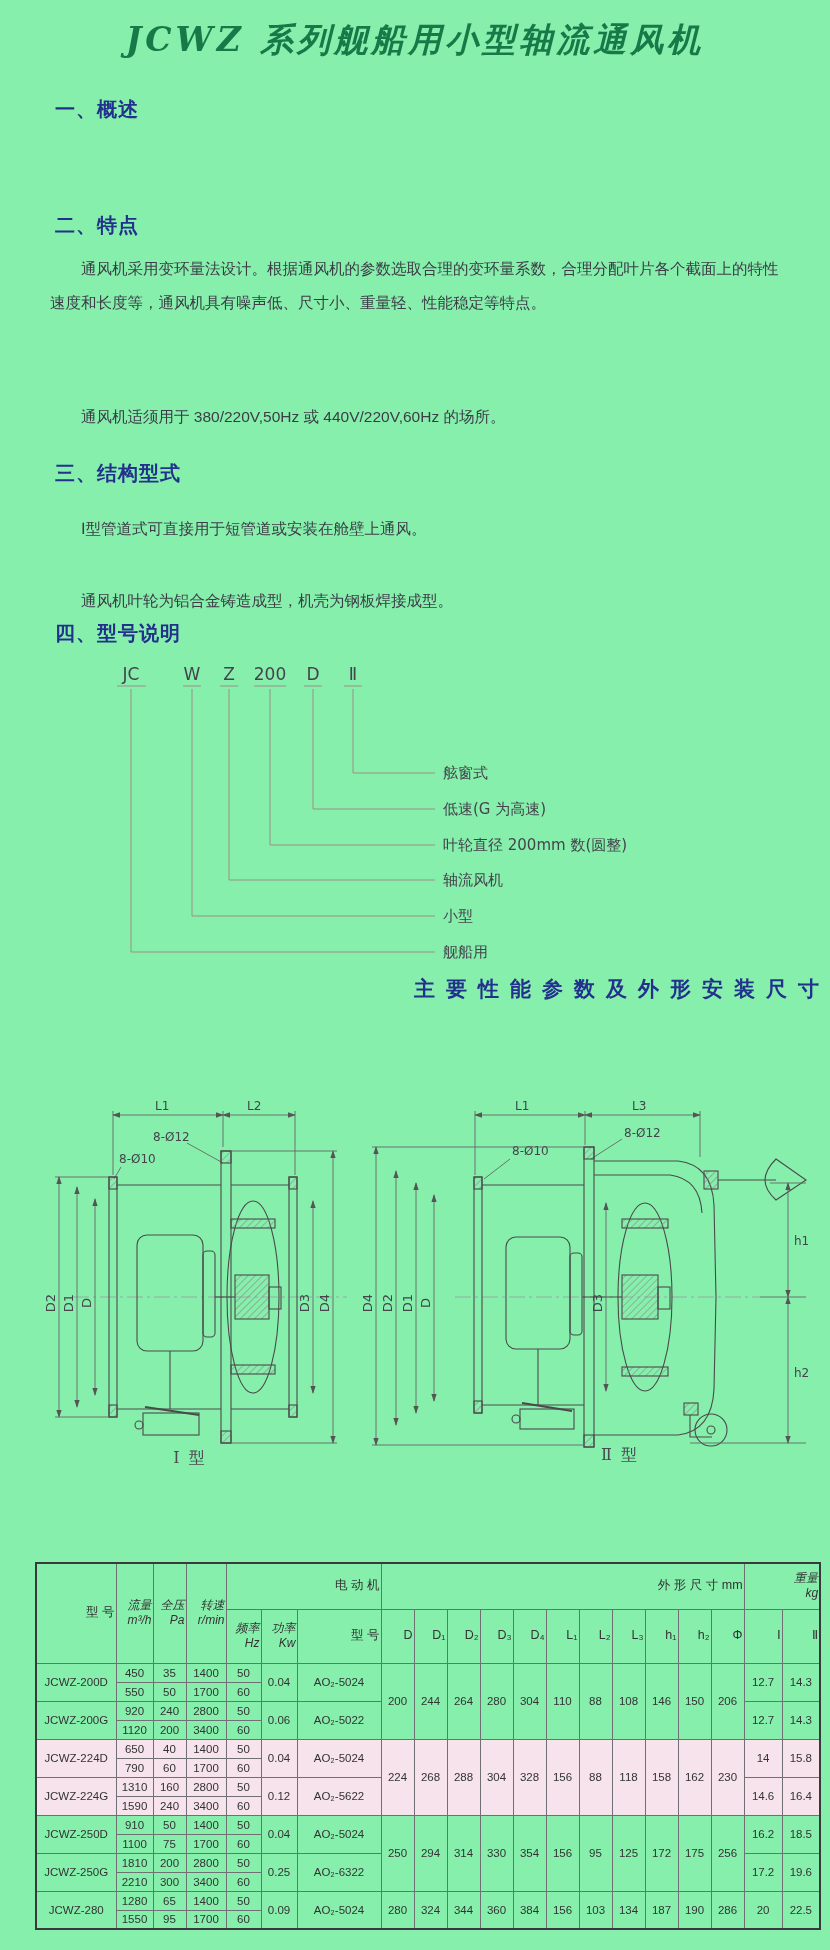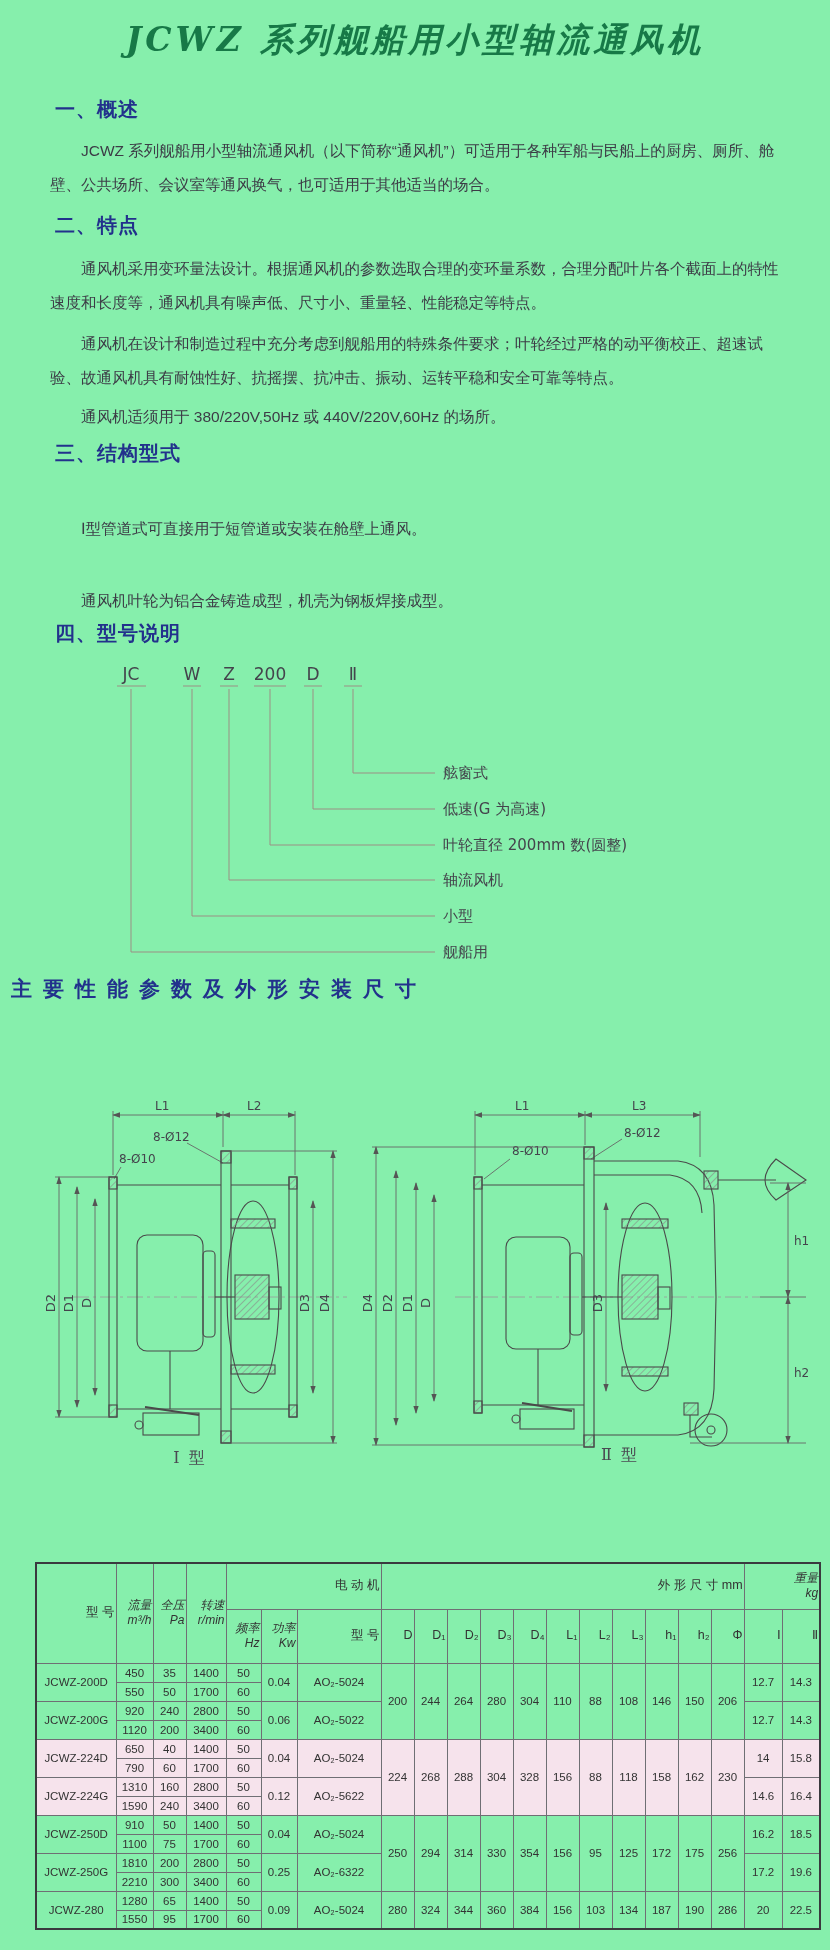--- a/index.html
+++ b/index.html
@@ -15,21 +15,21 @@
   }
   .sec-h{
     position:absolute;left:55px;
     font-size:20px;font-weight:bold;color:#22318c;letter-spacing:1px;text-align:right;
   }
   .para{
     position:absolute;left:50px;width:736px;
     font-size:15.5px;line-height:34px;text-indent:2em;color:#3c3c46;
   }
   .perf-h{
-    position:absolute;top:975px;left:0;width:100%;text-align:left;
+    position:absolute;top:975px;left:0;width:100%;text-align:right;
     font-size:21px;font-weight:bold;color:#22318c;letter-spacing:11px;text-indent:11px;
   }
   .legend-svg{position:absolute;top:655px;left:0;}
   .draw-svg{position:absolute;}
   .draw-caption{
     position:absolute;width:90px;text-align:center;
     font-family:"DejaVu Serif",serif;font-size:16px;color:#4a4a52;letter-spacing:2px;
   }
   svg text{font-family:"DejaVu Sans",sans-serif;fill:#44444c;}
   .spec-table{
@@ -50,28 +50,26 @@
   .u2{display:block;font-size:12px;font-style:italic;}
 </style>
 </head>
 <body>
 
 <div class="page">
 
   <div class="doc-title">JCWZ 系列舰船用小型轴流通风机</div>
 
   <div class="sec-h" style="top:96px">一、概述</div>
-  <div class="para" style="top:134px">JCWZ 系列舰船用小型轴流通风机（以下简称“通风机”）可适用于各种军船与民船上的厨房、厕所、舱壁、公共场所、会议室等通风换气，也可适用于其他适当的场合。</div>
 
   <div class="sec-h" style="top:212px">二、特点</div>
   <div class="para" style="top:252px">通风机采用变环量法设计。根据通风机的参数选取合理的变环量系数，合理分配叶片各个截面上的特性速度和长度等，通风机具有噪声低、尺寸小、重量轻、性能稳定等特点。</div>
-  <div class="para" style="top:327px">通风机在设计和制造过程中充分考虑到舰船用的特殊条件要求；叶轮经过严格的动平衡校正、超速试验、故通风机具有耐蚀性好、抗摇摆、抗冲击、振动、运转平稳和安全可靠等特点。</div>
   <div class="para" style="top:400px">通风机适须用于 380/220V,50Hz 或 440V/220V,60Hz 的场所。</div>
 
-  <div class="sec-h" style="top:440px">三、结构型式</div>
+  <div class="sec-h" style="top:460px">三、结构型式</div>
   <div class="para" style="top:512px">Ⅰ型管道式可直接用于短管道或安装在舱壁上通风。</div>
   <div class="para" style="top:584px">通风机叶轮为铝合金铸造成型，机壳为钢板焊接成型。</div>
 
   <div class="sec-h" style="top:620px">四、型号说明</div>
 
   <svg class="legend-svg" width="830" height="315" viewBox="0 0 830 315">
     <g stroke="#9b8f84" stroke-width="1" fill="none">
 
       <line x1="117" y1="31" x2="146" y2="31"></line>
         <line x1="183" y1="31" x2="201" y2="31"></line>

